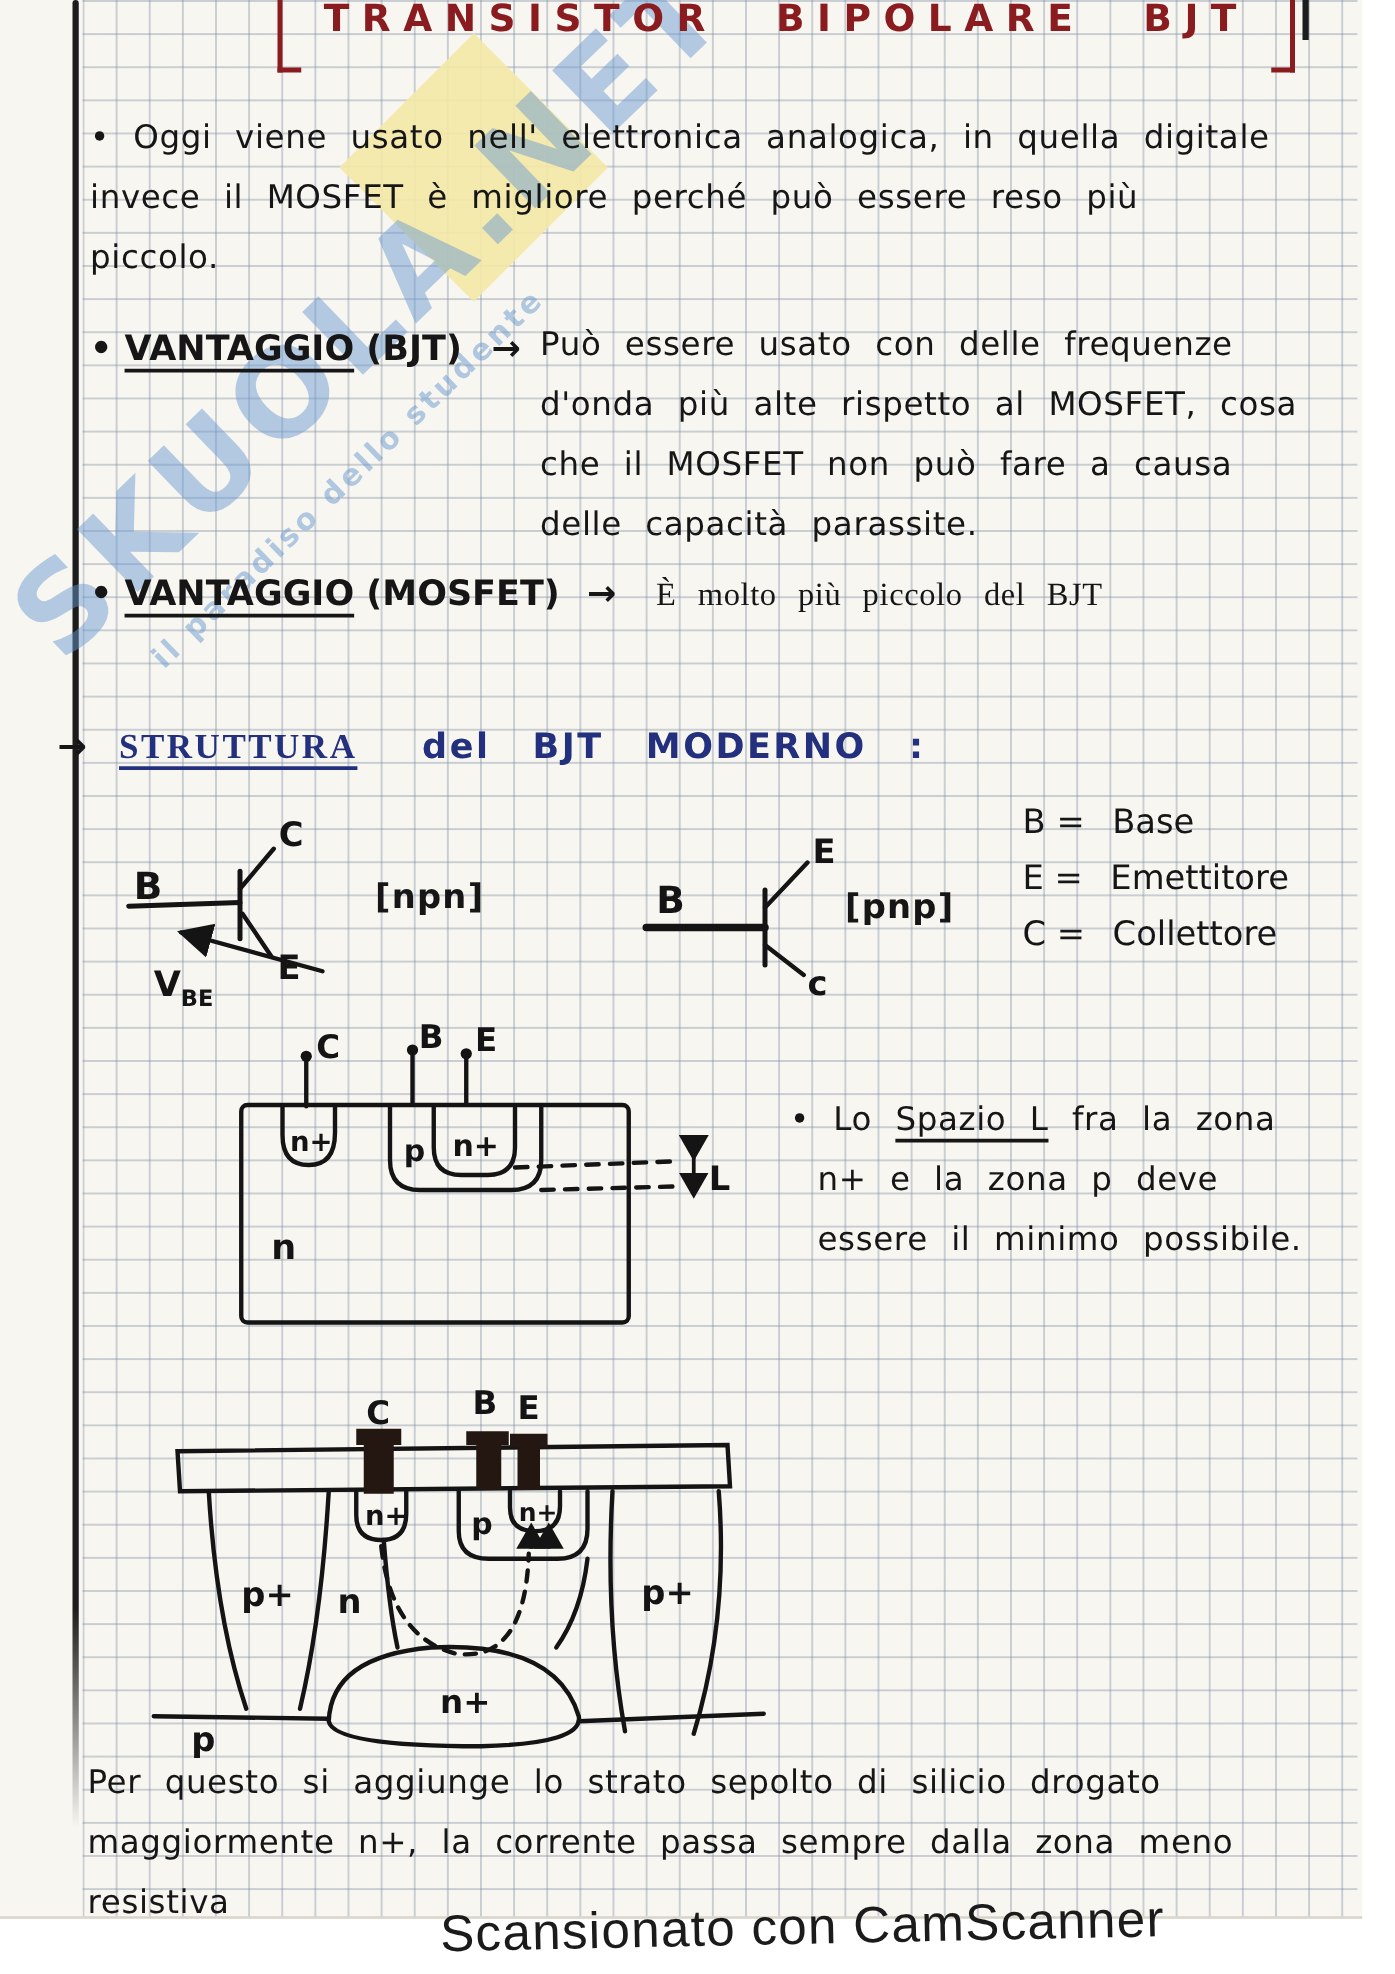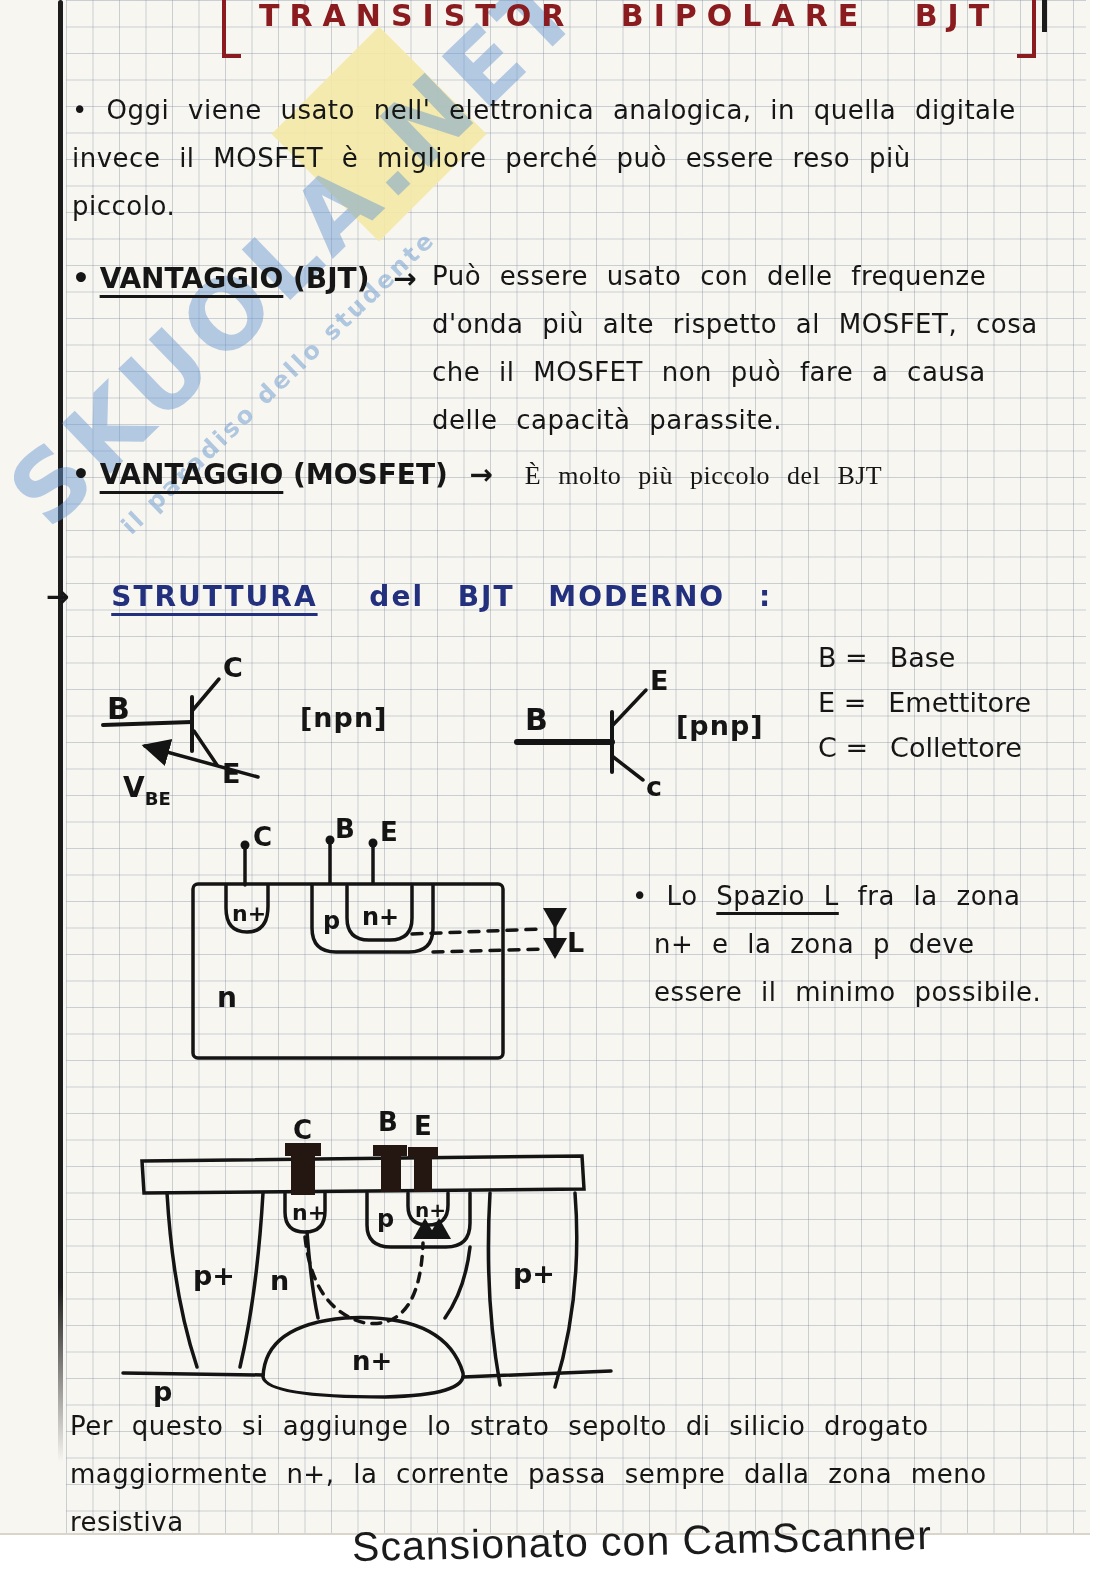--- a/index.html
+++ b/index.html
@@ -81,21 +81,21 @@
     <div class="abs heading" style="left:72px;top:452px;">
       <span>•</span>
       <span class="ul">VANTAGGIO</span>
       <span>(MOSFET)</span>
       <span style="margin-left:12px;">→</span>
       <span style="margin-left:22px;font-weight:normal;font-family:Liberation Serif, serif;" class="hw">È molto più piccolo del BJT</span>
     </div>
 
     <div class="abs heading blue" style="left:46px;top:580px;letter-spacing:2px;">
       <span style="color:#161616;">→</span>
-      <span class="ul" style="margin-left:28px;">STRUTTURA</span>
+      <span class="ul" style="margin-left:12px;font-family:Liberation Serif, serif;">STRUTTURA</span>
       <span style="margin-left:40px;word-spacing:22px;">del BJT MODERNO :</span>
     </div>
 
     <svg class="abs" style="left:95px;top:645px;" width="260" height="165" viewBox="0 0 260 165">
       <defs>
           <marker id="ah1" markerWidth="10" markerHeight="10" refX="7" refY="4" orient="auto">
             <path d="M0,0 L8,4 L0,8 Z" fill="#141414"></path>
           </marker>
         </defs>
       <text x="12" y="74" font-size="30" font-weight="bold">B</text>

